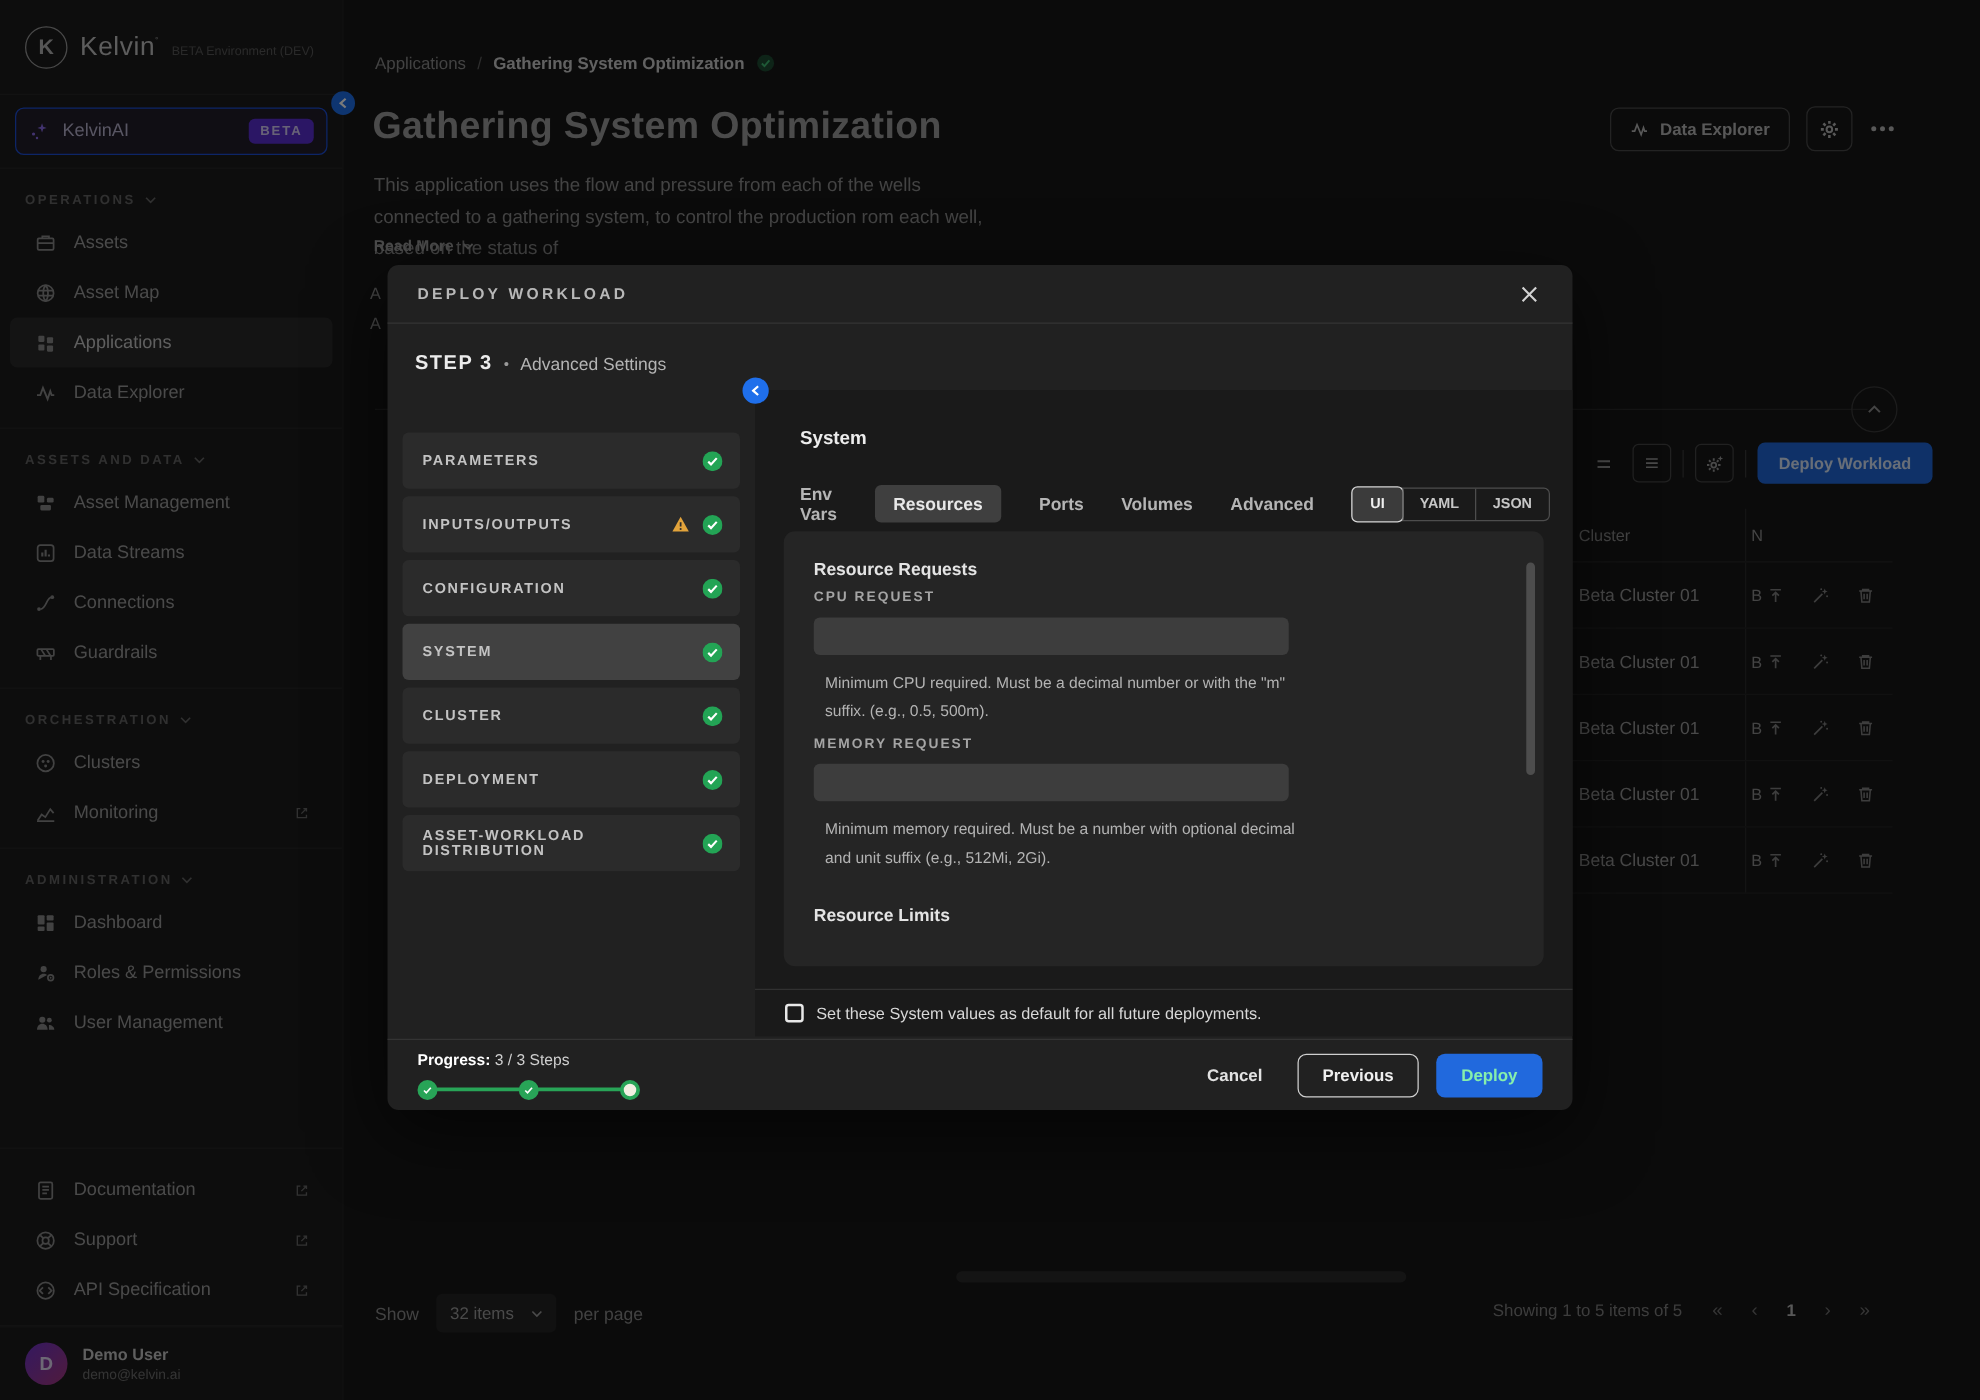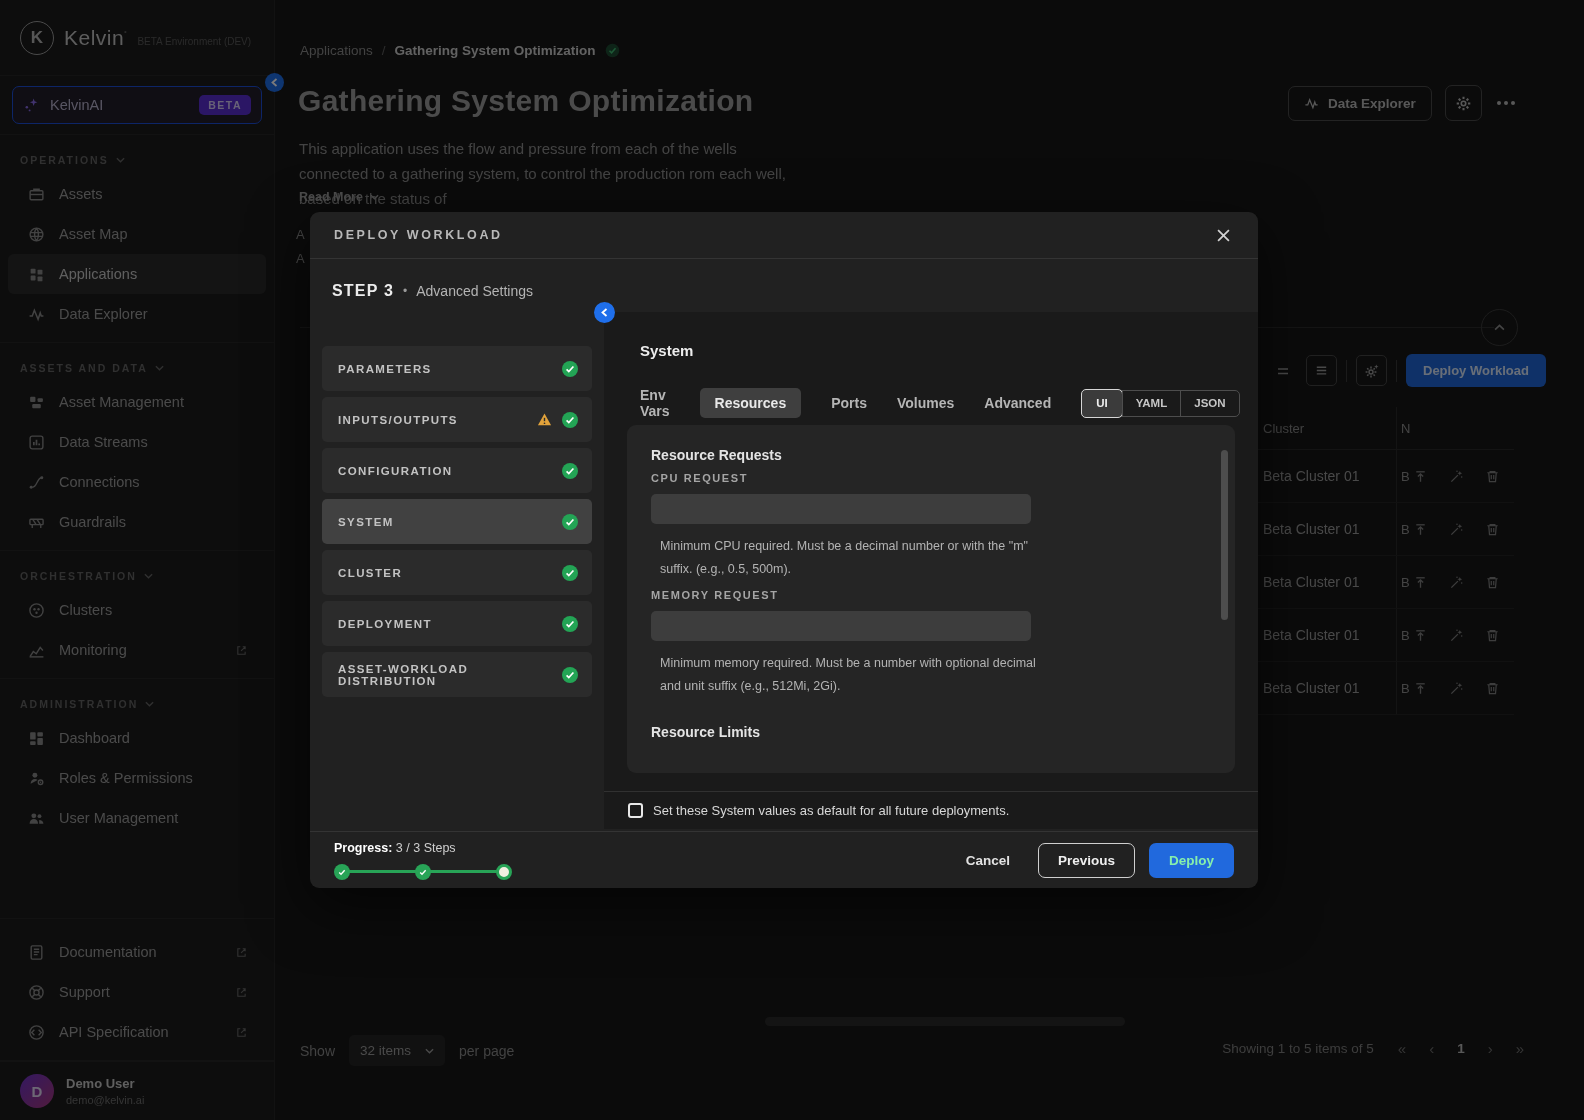--- a/index.html
+++ b/index.html
@@ -59,21 +59,21 @@
   .bg-table { position:absolute; left:983px; top:407px; right:70px; }
   .bg-table .thead { height:43px; display:flex; align-items:center; font-size:13px; color:#8f8f8f; border-bottom:1px solid #2a2a2a; position:relative; }
   .bg-table .trow { height:53px; display:flex; align-items:center; font-size:14px; color:#9a9a9a; border-bottom:1px solid #242424; position:relative; }
   .cell-cluster { width:133px; padding-left:5px; white-space:nowrap; overflow:hidden; }
   .col-div { position:absolute; left:138px; top:0; bottom:0; width:1px; background:#2a2a2a; }
   .row-actions { display:flex; align-items:center; gap:21px; margin-left:22px; color:#818181; }
   .row-actions .act { width:15px; height:15px; display:flex; cursor:pointer; }
   .page-footer-left { position:absolute; left:25px; top:1035px; display:flex; align-items:center; gap:14px; font-size:14px; color:#8a8a8a; }
   .pagesize-select { width:96px; height:31px; background:#242424; border-radius:5px; display:flex; align-items:center; justify-content:space-between; padding:0 11px; font-size:13.5px; color:#9c9c9c; cursor:pointer; }
   .h-scrollbar { position:absolute; left:490px; top:1017px; width:360px; height:9px; border-radius:5px; background:#2b2b2b; cursor:pointer; }
-  .page-footer-right { position:absolute; right:60px; top:1040px; display:flex; align-items:center; gap:24px; font-size:13.5px; color:#7f7f7f; }
+  .page-footer-right { position:absolute; right:88px; top:1040px; display:flex; align-items:center; gap:24px; font-size:13.5px; color:#7f7f7f; }
   .pager { display:flex; align-items:center; gap:23px; font-size:15px; color:#6f6f6f; }
   .pager span { cursor:pointer; }
   .pager .cur { color:#b9b9b9; font-weight:700; font-size:13.5px; }
 
   
   .backdrop { position:absolute; inset:0; background:rgba(0,0,0,.52); z-index:5; }
 
   
   .modal { position:absolute; left:310px; top:212px; width:948px; height:676px; background:#212121; border-radius:9px; z-index:10; box-shadow:0 18px 60px rgba(0,0,0,.6); }
   .modal-header { height:47px; display:flex; align-items:center; padding:0 24px; border-bottom:1px solid #343434; }

